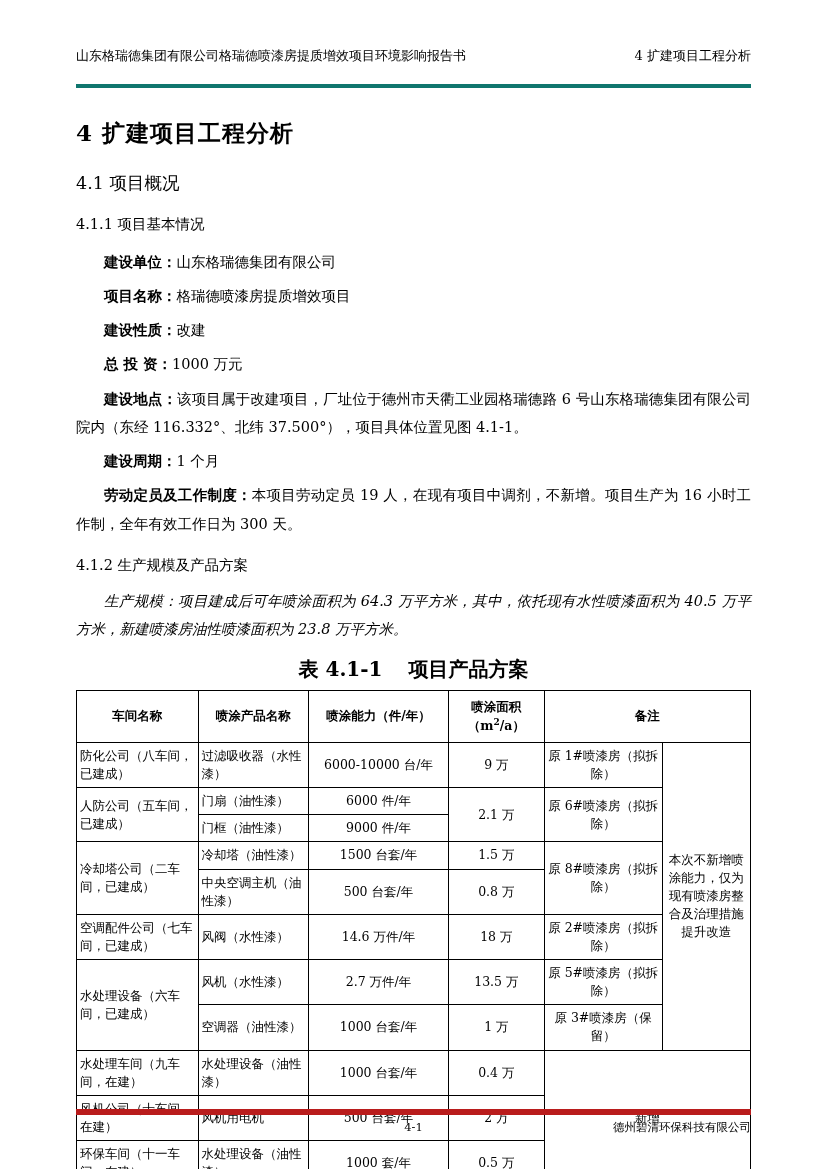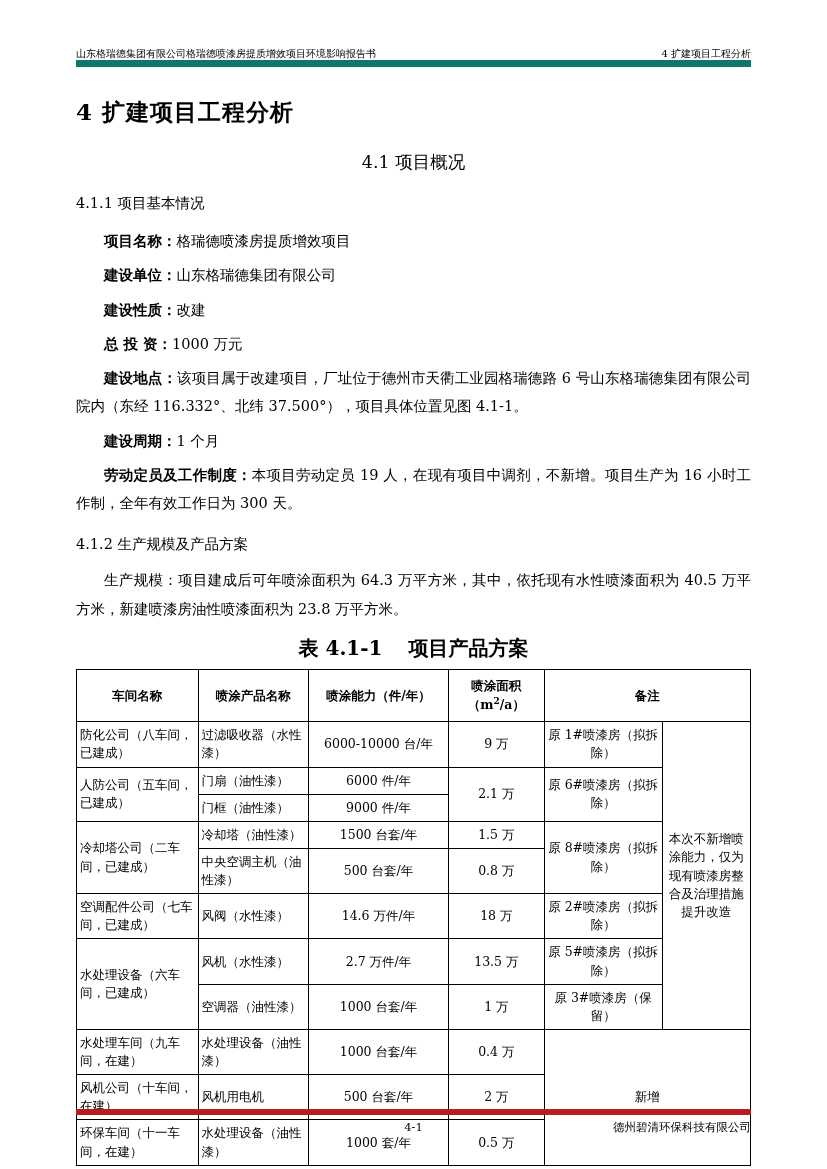--- a/index.html
+++ b/index.html
@@ -19,40 +19,39 @@
     padding: 48px 76px 40px 76px;
     background: #ffffff;
     overflow: hidden;
   }
 
   
   .header {
     display: flex;
     justify-content: space-between;
     align-items: flex-end;
-    font-size: 10px;
+    font-size: 13px;
     line-height: 1.2;
-    padding-bottom: 0;
-    border-bottom: 7px solid #0f766e;
+    padding-bottom: 20px;
+    border-bottom: 4px solid #0f766e;
   }
   .header .left { letter-spacing: 0px; }
   .header .right { letter-spacing: 0px; }
 
   
   h1.chapter {
     font-size: 23px;
     font-weight: bold;
     margin: 30px 0 22px 0;
     letter-spacing: 1px;
   }
   h2.sec {
     font-size: 17.5px;
     font-weight: normal;
     margin: 0 0 20px 0;
-    text-align: center;
   }
   h3.subsec {
     font-size: 14.5px;
     font-weight: normal;
     margin: 0 0 14px 0;
   }
   h3.subsec2 {
     font-size: 14.5px;
     font-weight: normal;
     margin: 18px 0 12px 0;
@@ -65,20 +64,21 @@
     margin: 0 0 6px 0;
     text-indent: 28px;
     text-align: justify;
   }
   p.para {
     font-size: 14.5px;
     line-height: 1.95;
     margin: 0 0 8px 0;
     text-indent: 28px;
     text-align: justify;
+    font-style: italic;
   }
   .lbl { font-weight: bold; }
 
   
   .table-caption {
     text-align: center;
     font-weight: bold;
     font-size: 20px;
     margin: 12px 0 7px 0;
   }
@@ -133,24 +133,24 @@
   <div class="header">
     <div class="left">山东格瑞德集团有限公司格瑞德喷漆房提质增效项目环境影响报告书</div>
     <div class="right">4 扩建项目工程分析</div>
   </div>
 
   <h1 class="chapter">4  扩建项目工程分析</h1>
   <h2 class="sec">4.1 项目概况</h2>
   <h3 class="subsec">4.1.1  项目基本情况</h3>
 
   <p class="item">
+    <span class="lbl">建设单位：</span><span>山东格瑞德集团有限公司</span>
+  </p>
+  <p class="item">
     <span class="lbl">项目名称：</span><span>格瑞德喷漆房提质增效项目</span>
-  </p>
-  <p class="item">
-    <span class="lbl">建设单位：</span><span>山东格瑞德集团有限公司</span>
   </p>
   <p class="item">
     <span class="lbl">建设性质：</span><span>改建</span>
   </p>
   <p class="item">
     <span class="lbl">总  投  资：</span><span>1000 万元</span>
   </p>
   <p class="item">
     <span class="lbl">建设地点：</span><span>该项目属于改建项目，厂址位于德州市天衢工业园格瑞德路 6 号山东格瑞德集团有限公司院内（东经 116.332°、北纬 37.500°），项目具体位置见图 4.1-1。</span>
   </p>

